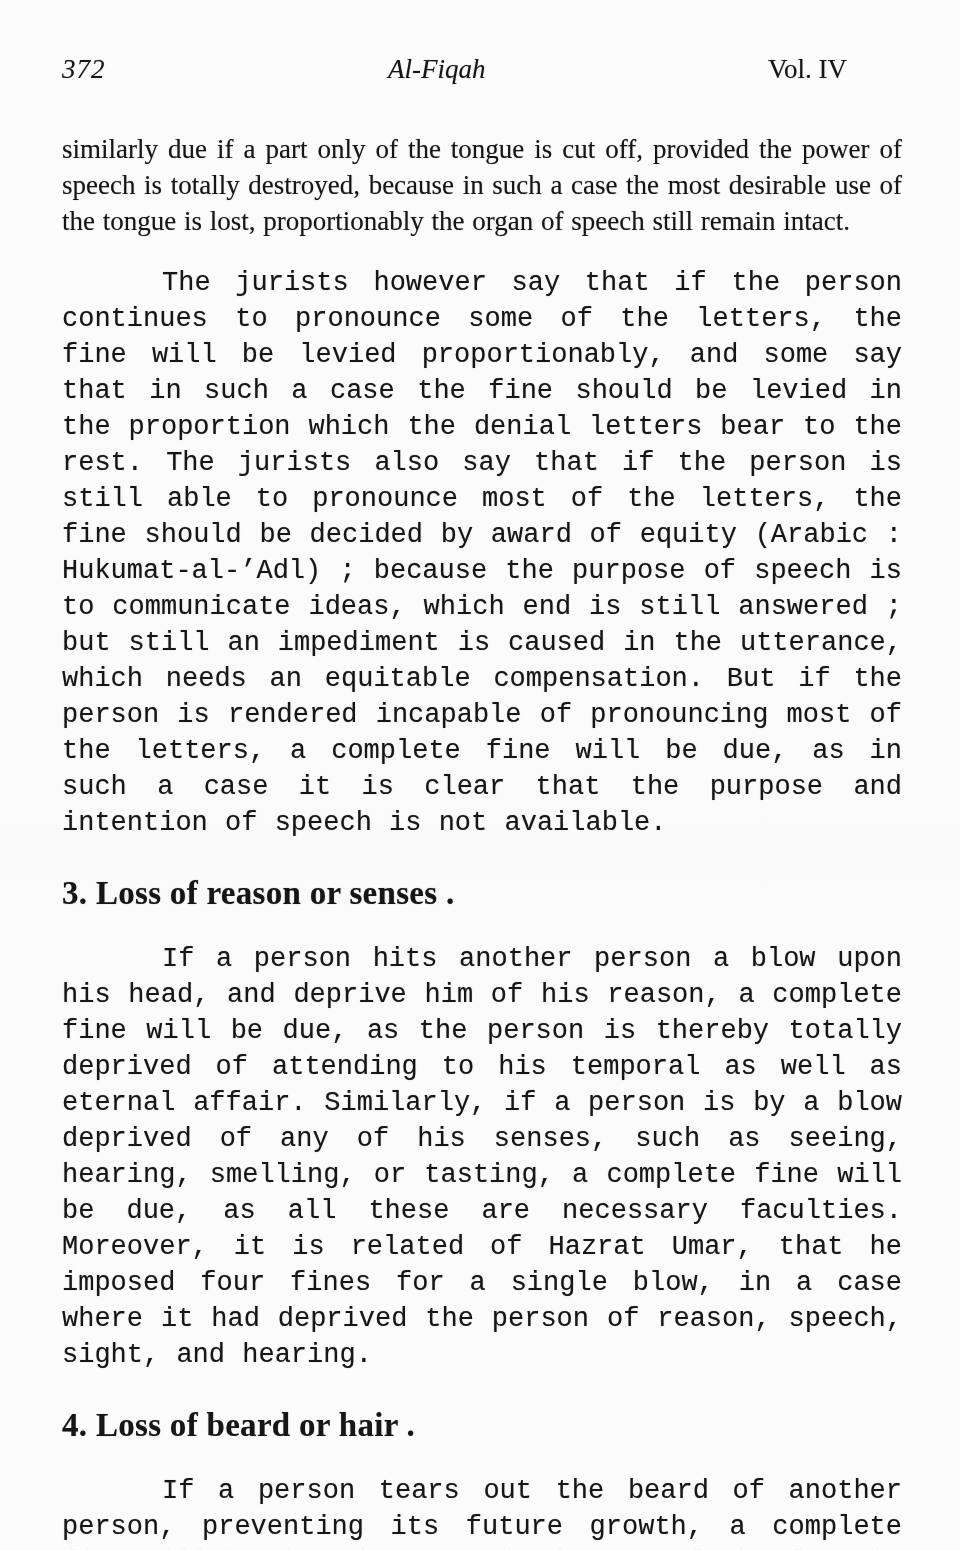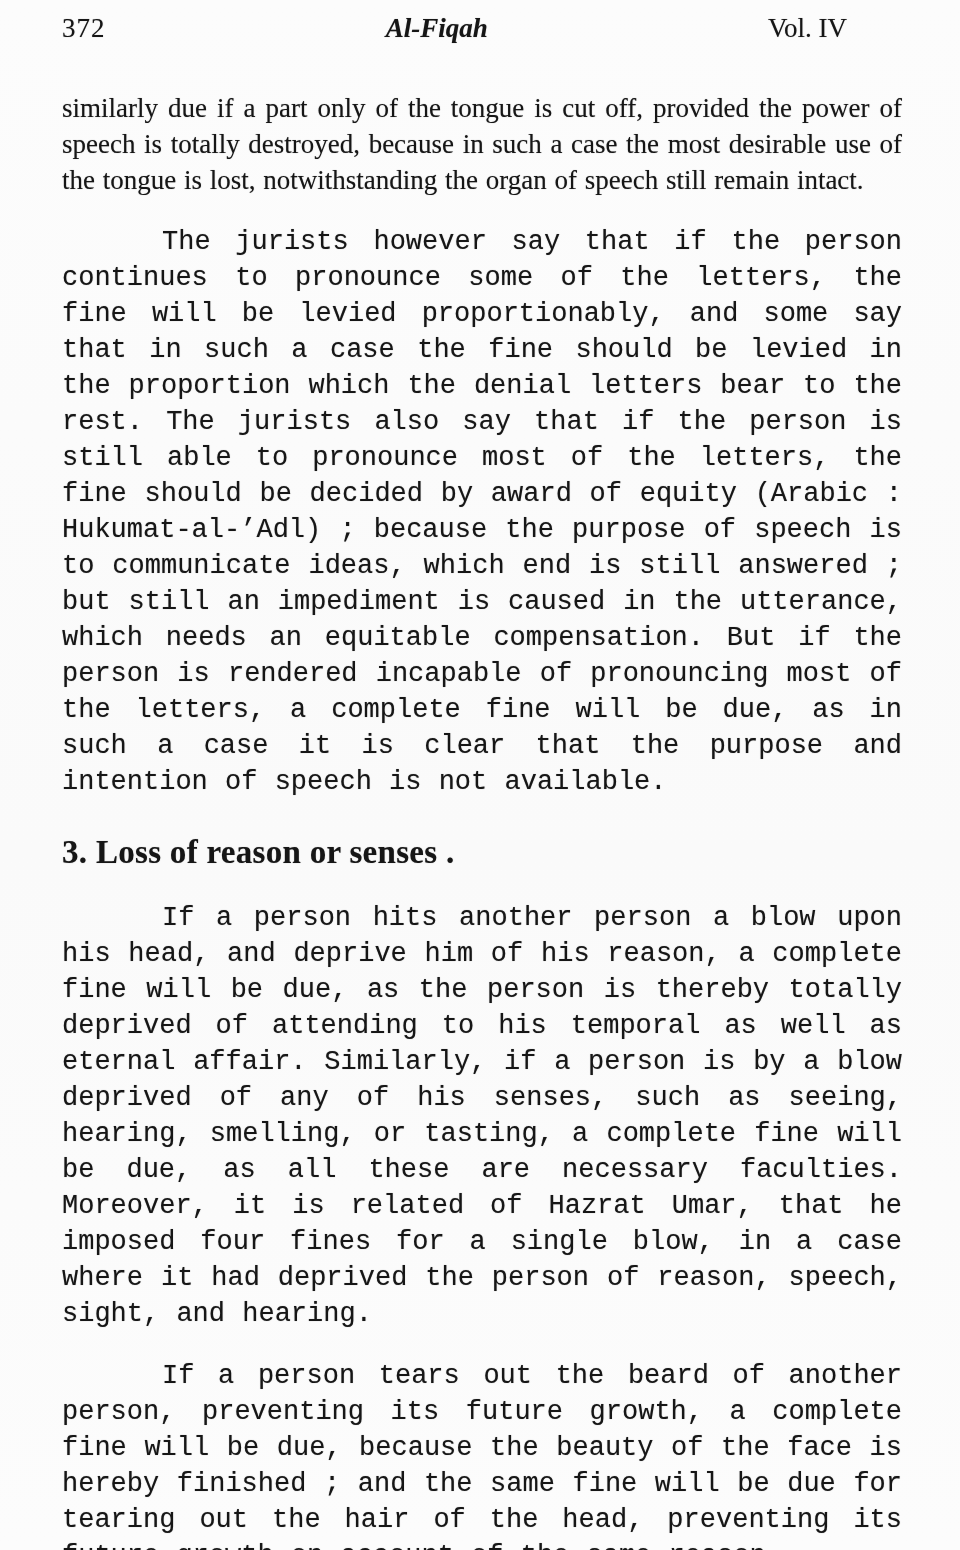--- a/index.html
+++ b/index.html
@@ -28,24 +28,26 @@
     display: flex;
     justify-content: space-between;
     align-items: baseline;
     padding-right: 55px; 
     font-size: 27px;
     line-height: 32px;
     margin-bottom: 46px;
   }
   .header .page-number {
     letter-spacing: 1px;
+    font-style: italic;
   }
   .header .book-title {
-    font-weight: bold;
+    font-weight: normal;
     font-style: italic;
+    margin-top: 41px;
   }
   .body-text {
     font-size: 27px;
     line-height: 36px;
     text-align: justify;
     margin: 0 0 26px 0;
     word-spacing: 1px;
   }
   .body-text.indent {
     text-indent: 100px;
@@ -63,24 +65,25 @@
 <body>
 
 <div class="page">
 
   <div class="header scan-text">
     <span class="page-number">372</span>
     <span class="book-title">Al-Fiqah</span>
     <span class="volume-label">Vol. IV</span>
   </div>
 
-  <p class="body-text scan-text">similarly due if a part only of the tongue is cut off, provided the power of speech is totally destroyed, because in such a case the most desirable use of the tongue is lost, notwithstanding the organ of speech still remain intact.</p>
+  <p class="body-text scan-text">similarly due if a part only of the tongue is cut off, provided the power of speech is totally destroyed, because in such a case the most desirable use of the tongue is lost, proportionably the organ of speech still remain intact.</p>
 
   <p class="body-text indent scan-text">The jurists however say that if the person continues to pronounce some of the letters, the fine will be levied proportionably, and some say that in such a case the fine should be levied in the proportion which the denial letters bear to the rest. The jurists also say that if the person is still able to pronounce most of the letters, the fine should be decided by award of equity (Arabic : Hukumat-al-’Adl) ; because the purpose of speech is to communicate ideas, which end is still answered ; but still an impediment is caused in the utterance, which needs an equitable compensation. But if the person is rendered incapable of pronouncing most of the letters, a complete fine will be due, as in such a case it is clear that the purpose and intention of speech is not available.</p>
 
   <h2 class="section-heading scan-text">3. Loss of reason or senses .</h2>
 
   <p class="body-text indent scan-text">If a person hits another person a blow upon his head, and deprive him of his reason, a complete fine will be due, as the person is thereby totally deprived of attending to his temporal as well as eternal affair. Similarly, if a person is by a blow deprived of any of his senses, such as seeing, hearing, smelling, or tasting, a complete fine will be due, as all these are necessary faculties. Moreover, it is related of Hazrat Umar, that he imposed four fines for a single blow, in a case where it had deprived the person of reason, speech, sight, and hearing.</p>
 
+  <h2 class="section-heading scan-text">4. Loss of beard or hair .</h2>
 
   <p class="body-text indent scan-text">If a person tears out the beard of another person, preventing its future growth, a complete fine will be due, because the beauty of the face is hereby finished ; and the same fine will be due for tearing out the hair of the head, preventing its future growth on account of the same reason.</p>
 
 </div>
 
 </body></html>

